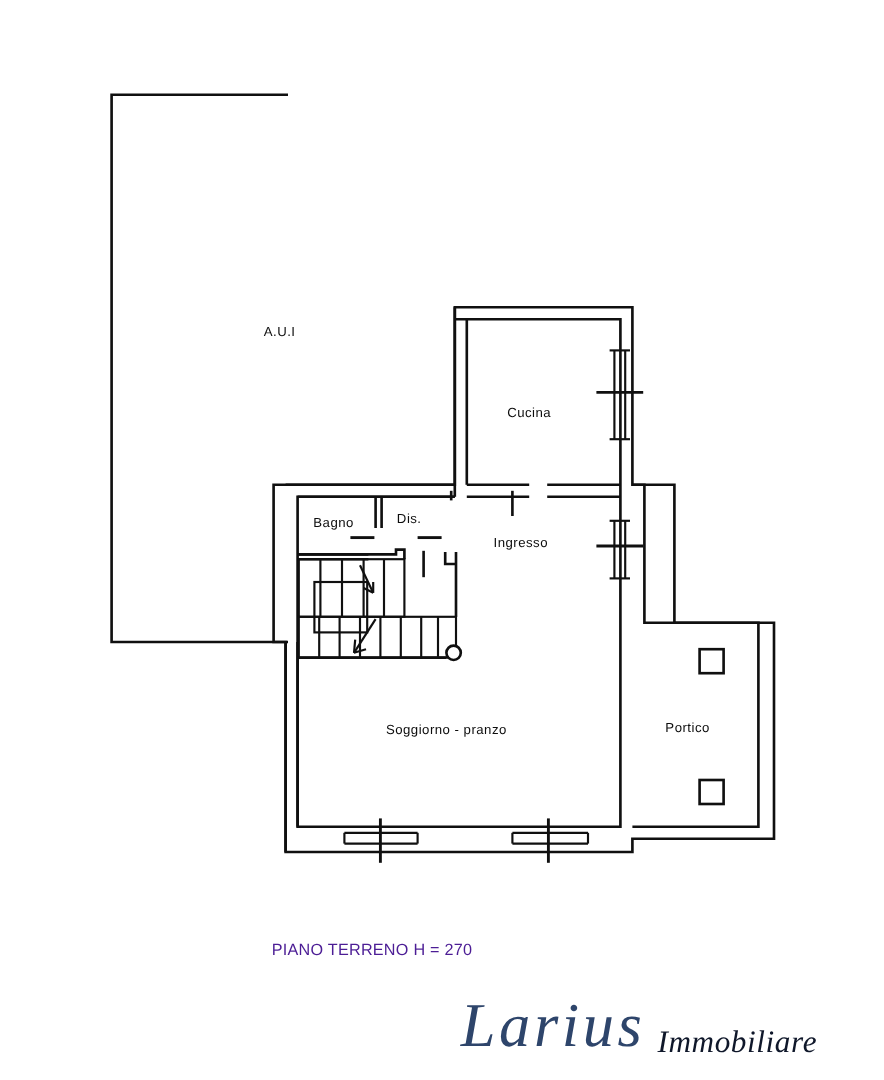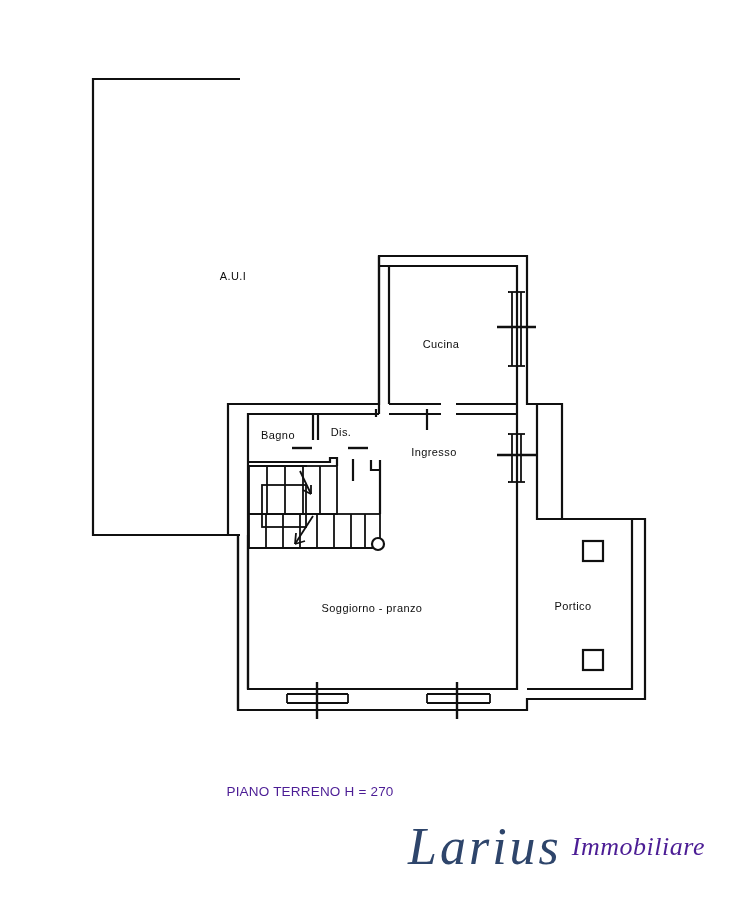--- a/index.html
+++ b/index.html
@@ -43,41 +43,41 @@
     width: 620px;
     text-align: center;
     font-family: "Liberation Sans", sans-serif;
     font-size: 13.5px;
     color: #4c1d95;
     letter-spacing: 0.2px;
     white-space: nowrap;
   }
   #brand-logo {
     position: absolute;
-    left: 408px;
+    left: 384px;
     top: 812px;
     width: 320px;
     height: 70px;
     display: flex;
-    align-items: center;
+    align-items: flex-end;
     justify-content: flex-start;
   }
   .brand-main {
     font-family: "Liberation Serif", "DejaVu Serif", serif;
     font-style: italic;
     font-size: 52px;
     color: #2e456b;
     letter-spacing: 3px;
     line-height: 1;
   }
   .brand-sub {
     font-family: "Liberation Serif", "DejaVu Serif", serif;
     font-style: italic;
     font-size: 26px;
-    color: #4c1d95;
+    color: #0f172a;
     letter-spacing: 0.5px;
     line-height: 1;
     margin-left: 10px;
   }
 </style>
 </head>
 <body>
 
 <div id="plan-root">
 

